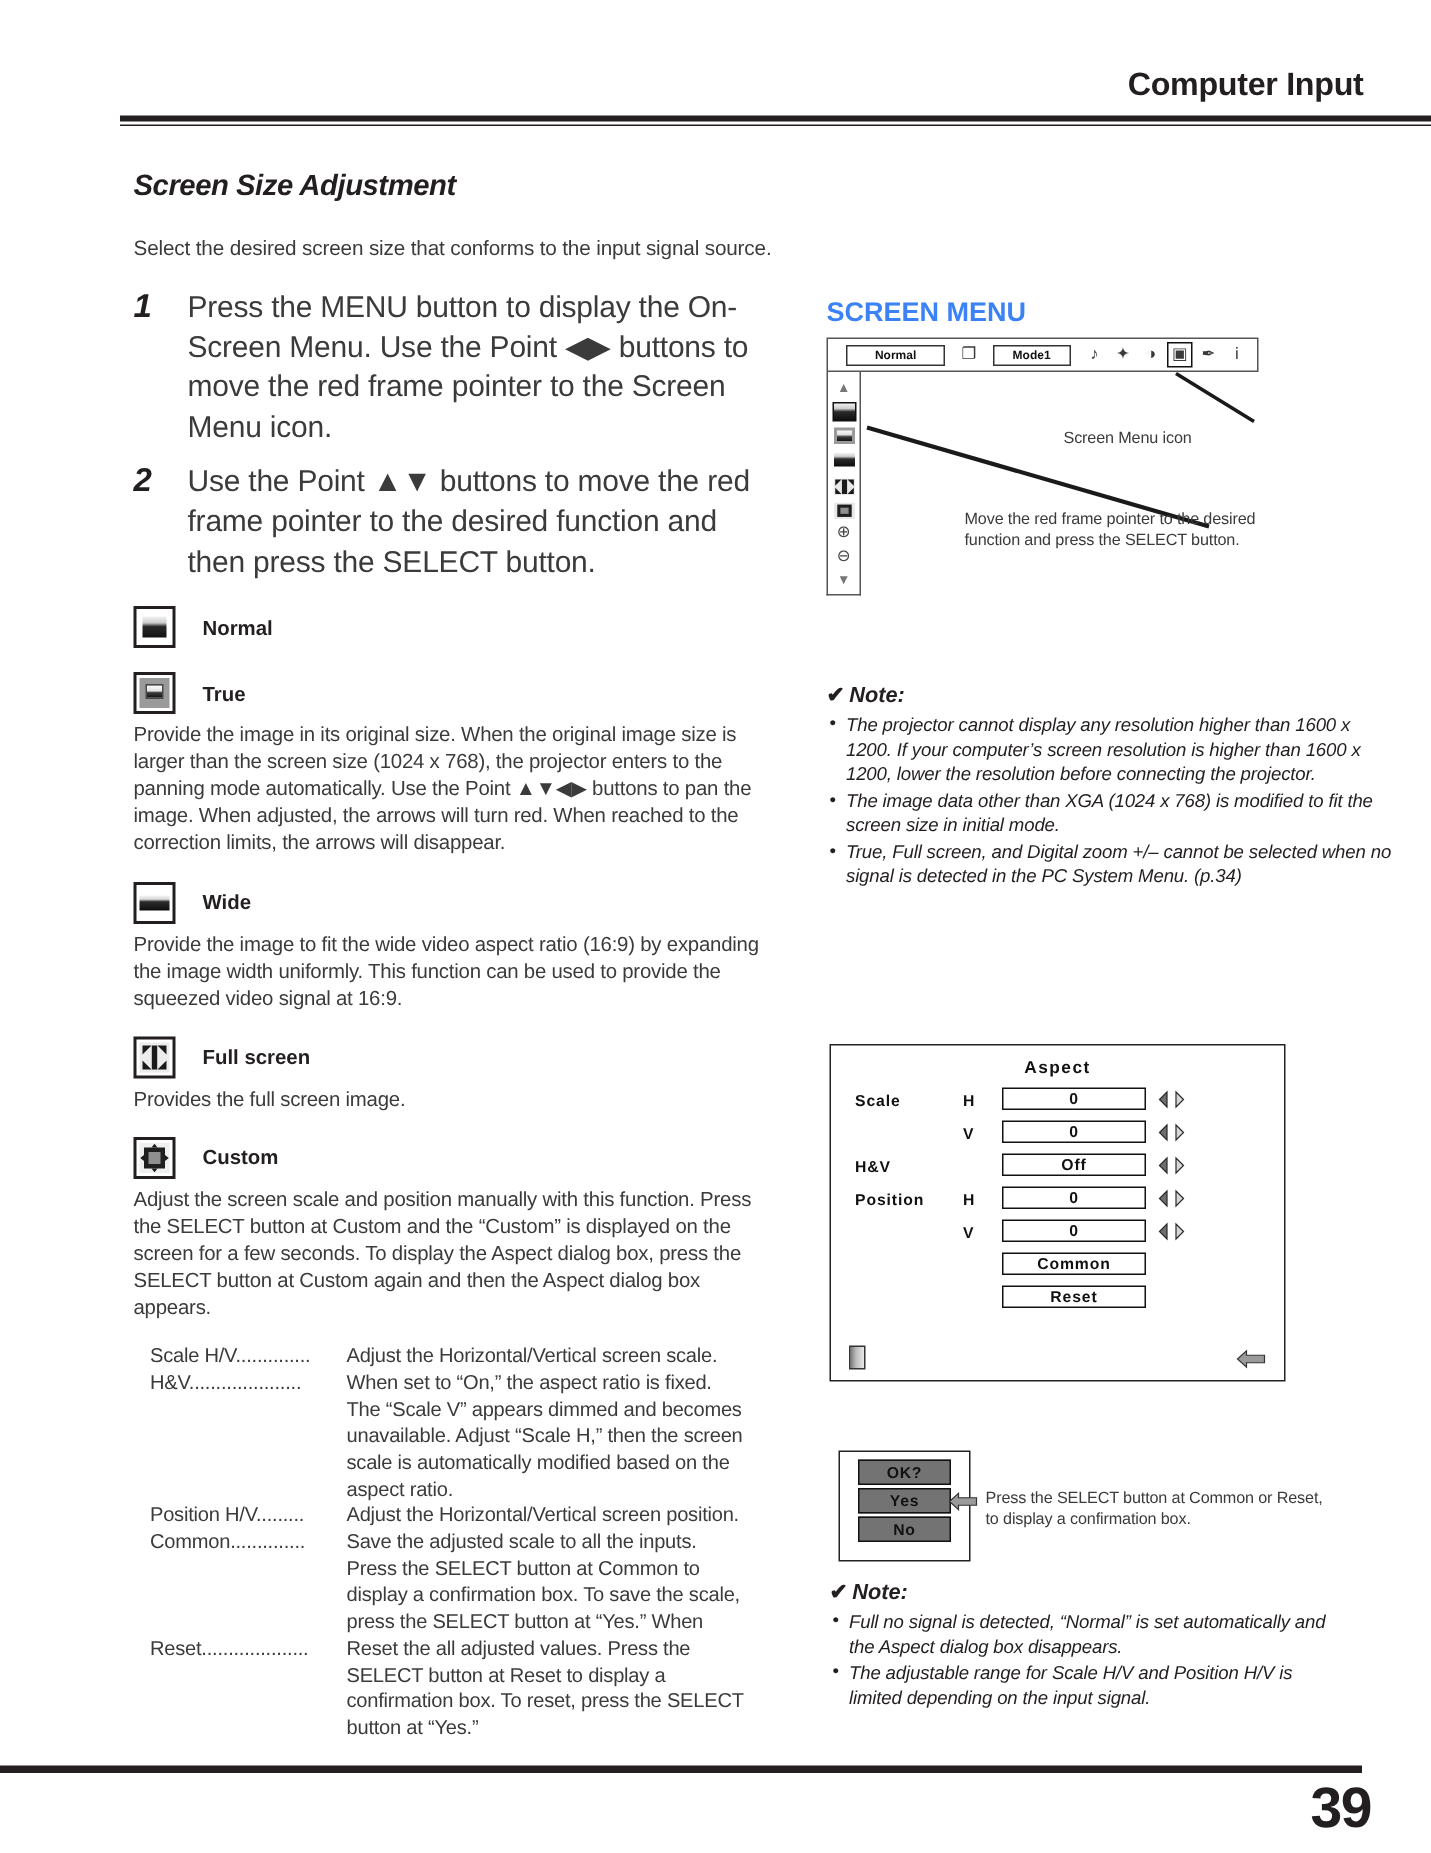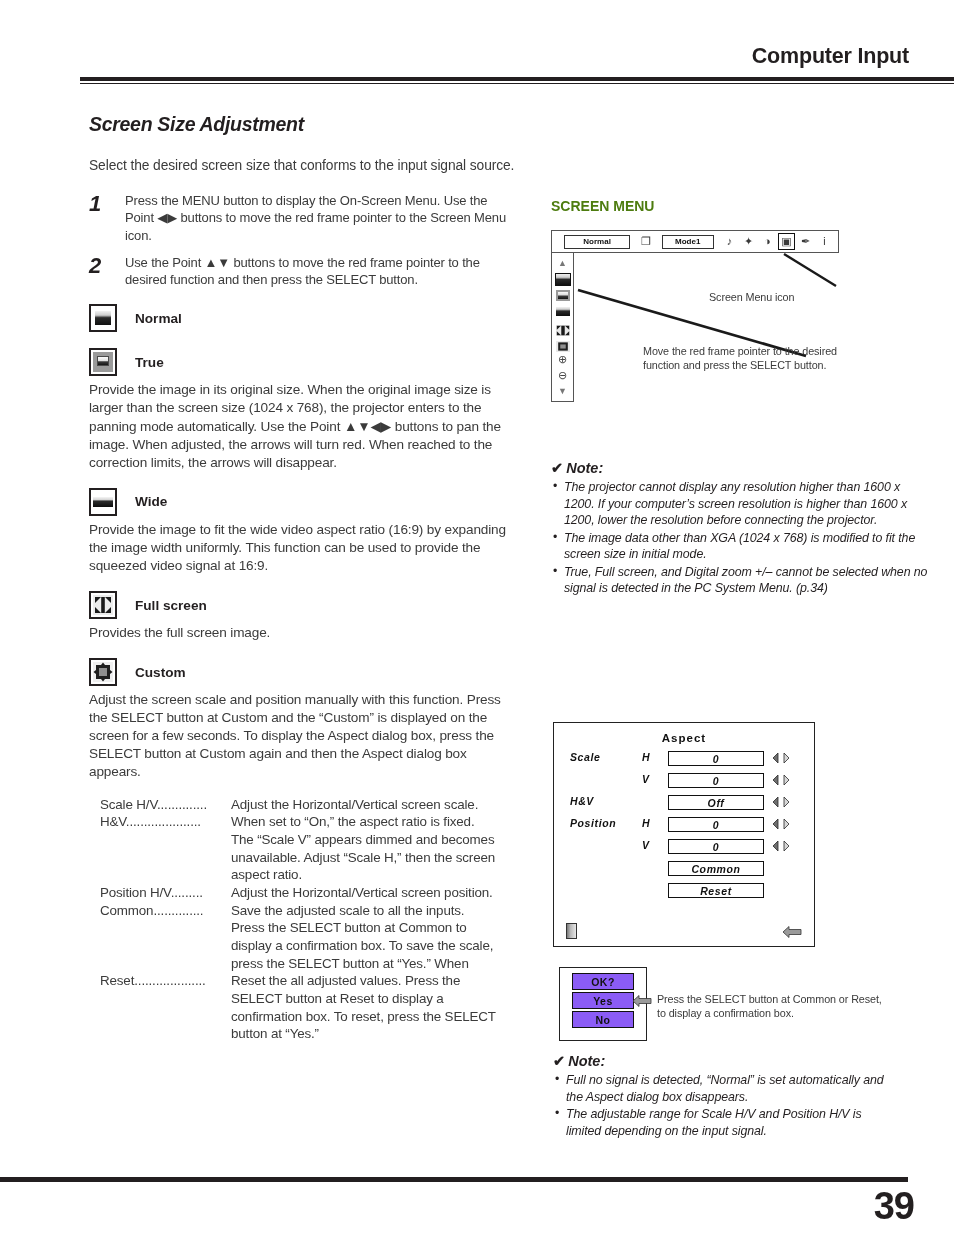--- a/index.html
+++ b/index.html
@@ -88,21 +88,21 @@
     font-size: 22px;
     font-weight: bold;
     font-style: italic;
     width: 36px;
     flex: 0 0 36px;
     line-height: 1;
     padding-top: 1px;
     color: #231f20;
   }
   .step-text {
-    font-size: 13px;
+    font-size: 20px;
     line-height: 1.33;
     color: #3b3b3b;
     letter-spacing: -0.15px;
   }
 
   .func-head {
     display: flex;
     align-items: center;
     margin-top: 16px;
     margin-bottom: 5px;
@@ -192,25 +192,25 @@
   }
 
   
   .right-col {
     position: absolute;
     left: 551px;
     top: 198px;
     width: 380px;
   }
   .screen-menu-title {
-    font-size: 14px;
-    font-weight: bold;
-    color: #4d7c0f;
+    font-size: 18px;
+    font-weight: bold;
+    color: #3b82f6;
     letter-spacing: 0px;
-    margin-bottom: 16px;
+    margin-bottom: 6px;
   }
 
   
   .osd-wrap {
     position: relative;
     width: 288px;
   }
   .osd-bar {
     border: 1px solid #555;
     height: 23px;
@@ -310,44 +310,43 @@
     position: absolute;
     left: 2px;
     top: -1px;
     font-style: normal;
   }
 
   
   .aspect-dialog {
     position: absolute;
     left: 553px;
-    top: 722px;
-    width: 262px;
+    top: 696px;
+    width: 304px;
     height: 225px;
     border: 1.5px solid #222;
     background: #fff;
     box-sizing: border-box;
     font-size: 10.5px;
     font-weight: bold;
     color: #111;
   }
   .aspect-title {
     text-align: center;
     font-size: 11.5px;
     font-weight: bold;
     letter-spacing: 1px;
     margin-top: 9px;
     color: #111;
   }
   .aspect-row {
     display: flex;
-    align-items: flex-start;
+    align-items: flex-end;
     margin-top: 7px;
     padding-left: 16px;
-    font-style: italic;
   }
   .ar-label {
     width: 72px;
     flex: 0 0 72px;
     letter-spacing: 0.6px;
   }
   .ar-hv {
     width: 26px;
     flex: 0 0 26px;
     letter-spacing: 0.5px;
@@ -414,21 +413,21 @@
     margin: 0 auto 2px auto;
     border: 1.5px solid #111;
     display: flex;
     align-items: center;
     justify-content: center;
     font-size: 10.5px;
     font-weight: bold;
     color: #111;
     letter-spacing: 0.5px;
     box-sizing: border-box;
-    background: #8b5cf6;
+    background: #737373;
   }
   .ok-pointer {
     position: absolute;
     left: 72px;
     top: 26px;
     width: 20px;
     height: 14px;
   }
   .ok-caption {
     position: absolute;
@@ -555,20 +554,21 @@
       <div class="defterm"><span>Scale H/V</span><span>..............</span></div>
       <div class="defdesc">Adjust the Horizontal/Vertical screen scale.</div>
     </div>
 
     <div class="defrow">
       <div class="defterm"><span>H&amp;V</span><span>.....................</span></div>
       <div class="defdesc">When set to “On,” the aspect ratio is fixed.</div>
     </div>
     <div class="defdesc-cont">The “Scale V” appears dimmed and becomes</div>
     <div class="defdesc-cont">unavailable. Adjust “Scale H,” then the screen</div>
+    <div class="defdesc-cont">scale is automatically modified based on the</div>
     <div class="defdesc-cont">aspect ratio.</div>
 
     <div class="defrow">
       <div class="defterm"><span>Position H/V</span><span>.........</span></div>
       <div class="defdesc">Adjust the Horizontal/Vertical screen position.</div>
     </div>
 
     <div class="defrow">
       <div class="defterm"><span>Common</span><span>..............</span></div>
       <div class="defdesc">Save the adjusted scale to all the inputs.</div>

